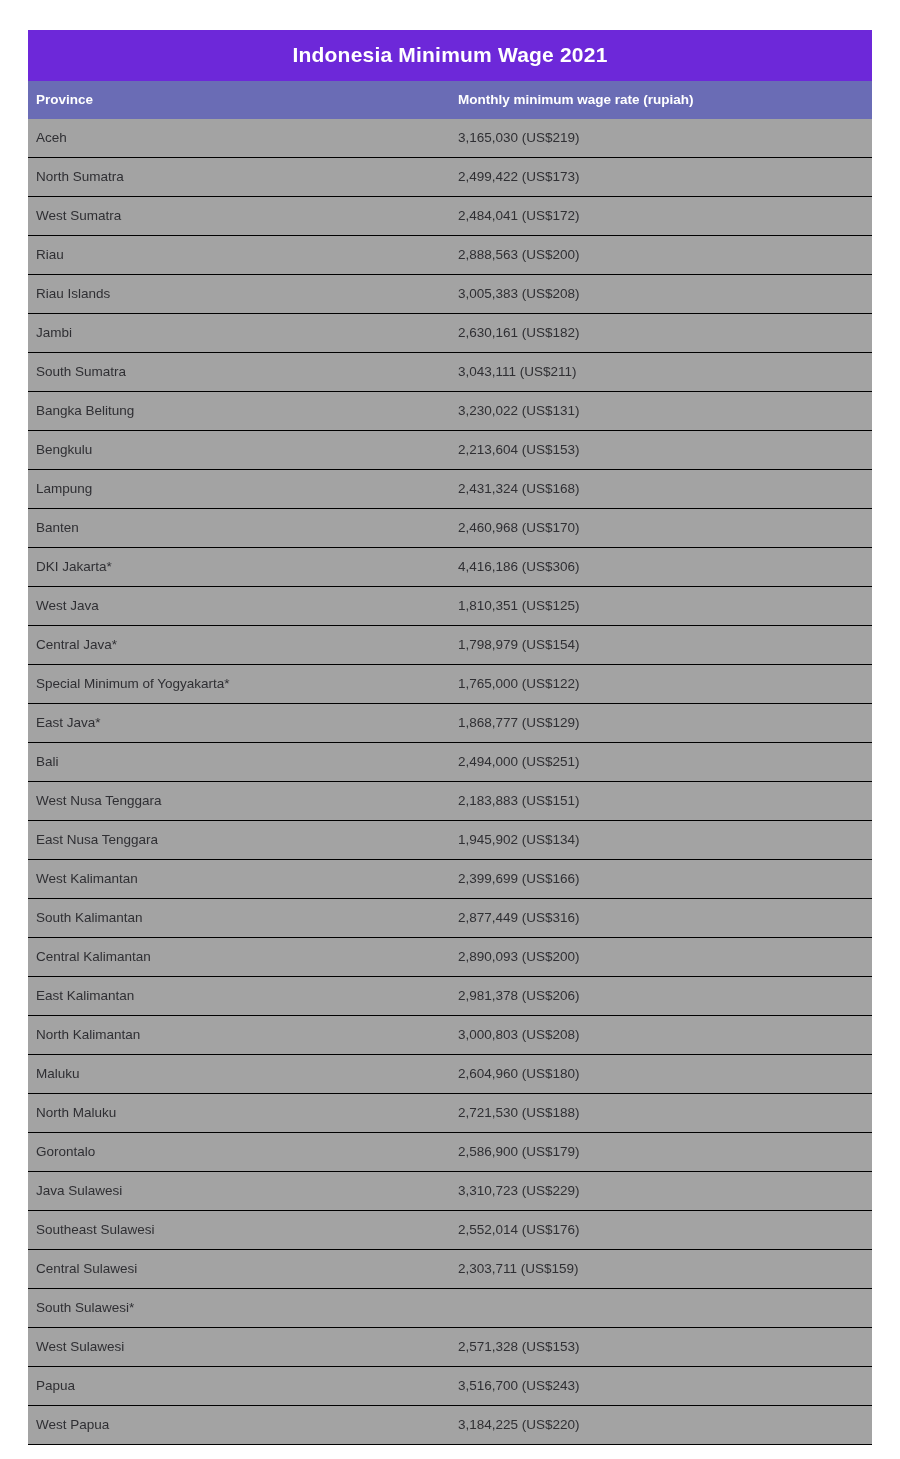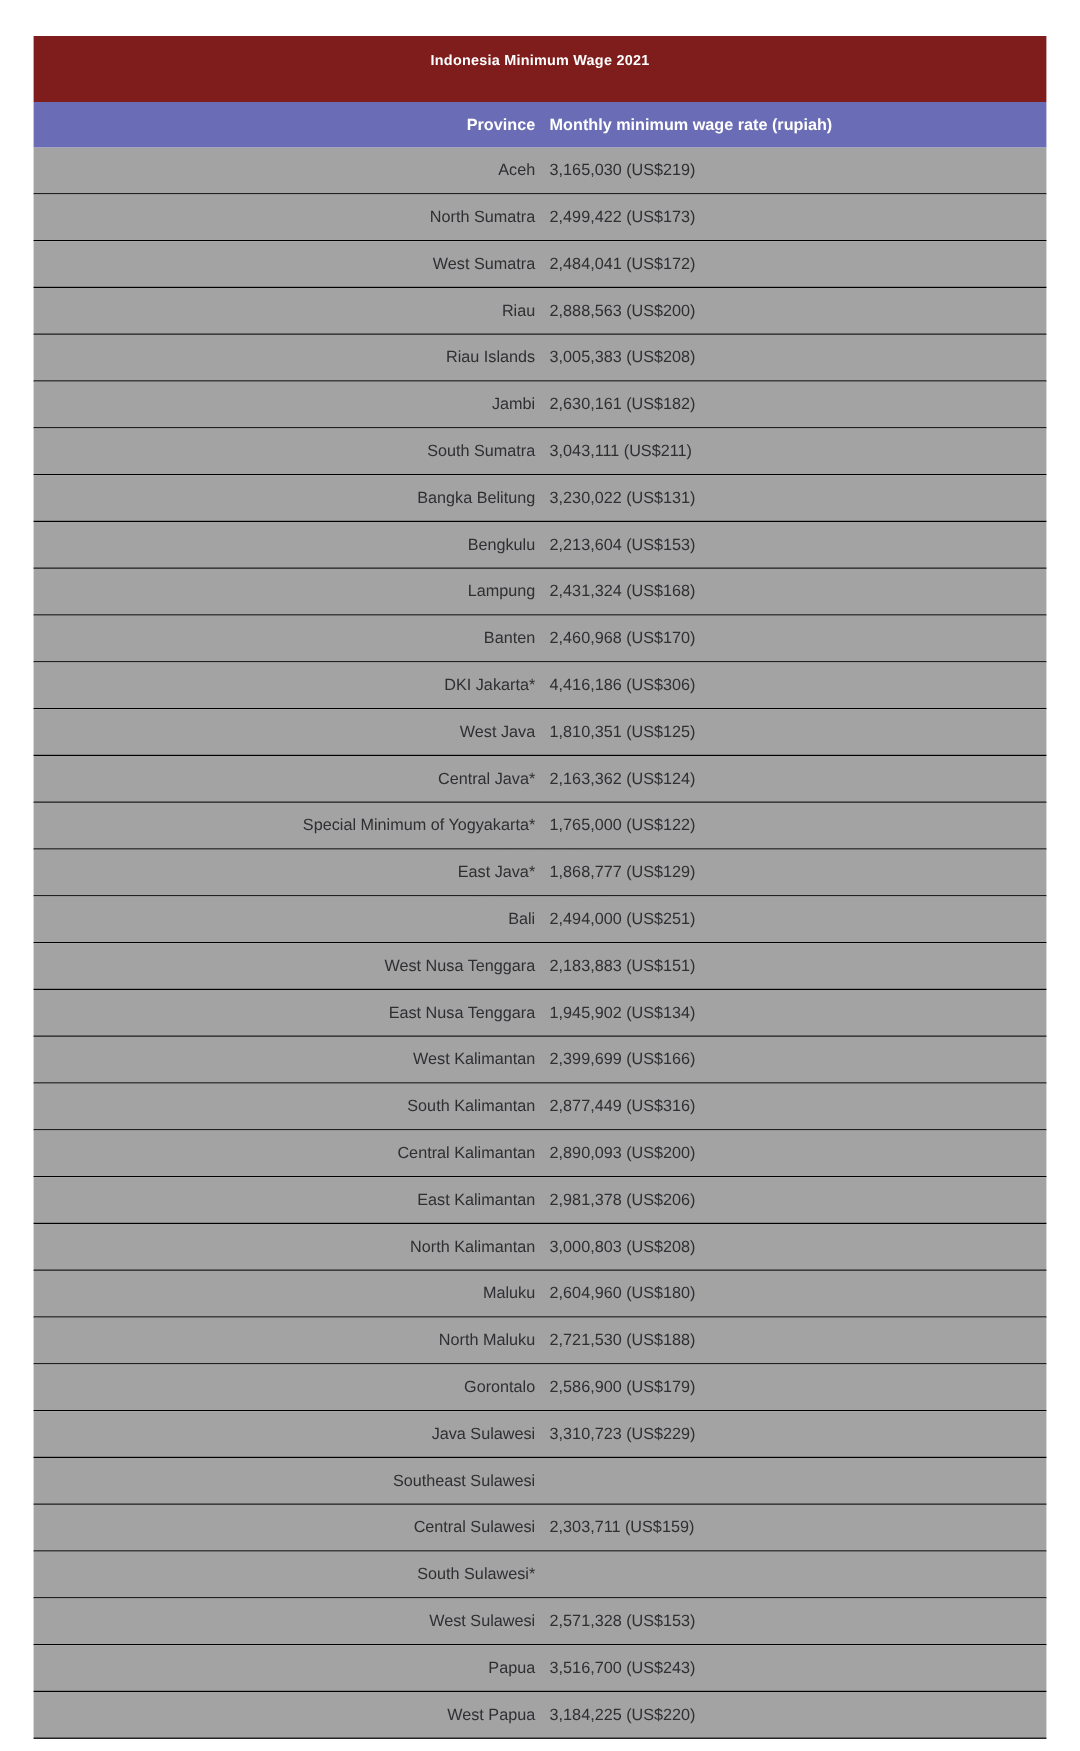--- a/index.html
+++ b/index.html
@@ -23,42 +23,42 @@
     background: #ffffff;
     box-sizing: border-box;
   }
   .table-wrap {
     position: absolute;
     left: 28px;
     top: 30px;
     width: 844px;
   }
   .title-bar {
-    background: #7f1d1d;
+    background: #6d28d9;
     color: #ffffff;
     text-align: center;
-    font-size: 12px;
+    font-size: 21px;
     font-weight: bold;
     letter-spacing: 0.2px;
-    padding: 13px 8px 28px 8px;
+    padding: 13px 8px 14px 8px;
     box-sizing: border-box;
   }
   .header-row {
     display: flex;
     background: #6a6cb5;
     color: #ffffff;
     font-size: 13.5px;
     font-weight: bold;
     box-sizing: border-box;
   }
   .header-row .cell {
     padding: 11px 6px 12px 6px;
     box-sizing: border-box;
   }
-  .col-a { width: 424px; padding-left: 8px !important; text-align: right; }
+  .col-a { width: 424px; padding-left: 8px !important; }
   .col-b { width: 420px; }
   .row {
     display: flex;
     border-bottom: 1px solid #000000;
     box-sizing: border-box;
     background: #a3a3a3;
   }
   .row .cell {
     padding: 11px 6px 11px 6px;
     font-size: 13.5px;
@@ -162,21 +162,21 @@
         <div class="row">
           <div class="cell col-a">DKI Jakarta*</div>
           <div class="cell col-b">4,416,186 (US$306)</div>
         </div>
         <div class="row">
           <div class="cell col-a">West Java</div>
           <div class="cell col-b">1,810,351 (US$125)</div>
         </div>
         <div class="row">
           <div class="cell col-a">Central Java*</div>
-          <div class="cell col-b">2,163,362 (US$124)</div>
+          <div class="cell col-b">1,798,979 (US$154)</div>
         </div>
         <div class="row">
           <div class="cell col-a">Special Minimum of Yogyakarta*</div>
           <div class="cell col-b">1,765,000 (US$122)</div>
         </div>
         <div class="row">
           <div class="cell col-a">East Java*</div>
           <div class="cell col-b">1,868,777 (US$129)</div>
         </div>
         <div class="row">
@@ -222,20 +222,21 @@
         <div class="row">
           <div class="cell col-a">Gorontalo</div>
           <div class="cell col-b">2,586,900 (US$179)</div>
         </div>
         <div class="row">
           <div class="cell col-a">Java Sulawesi</div>
           <div class="cell col-b">3,310,723 (US$229)</div>
         </div>
         <div class="row">
           <div class="cell col-a">Southeast Sulawesi</div>
+          <div class="cell col-b">2,552,014 (US$176)</div>
         </div>
         <div class="row">
           <div class="cell col-a">Central Sulawesi</div>
           <div class="cell col-b">2,303,711 (US$159)</div>
         </div>
         <div class="row">
           <div class="cell col-a">South Sulawesi*</div>
         </div>
         <div class="row">
           <div class="cell col-a">West Sulawesi</div>

